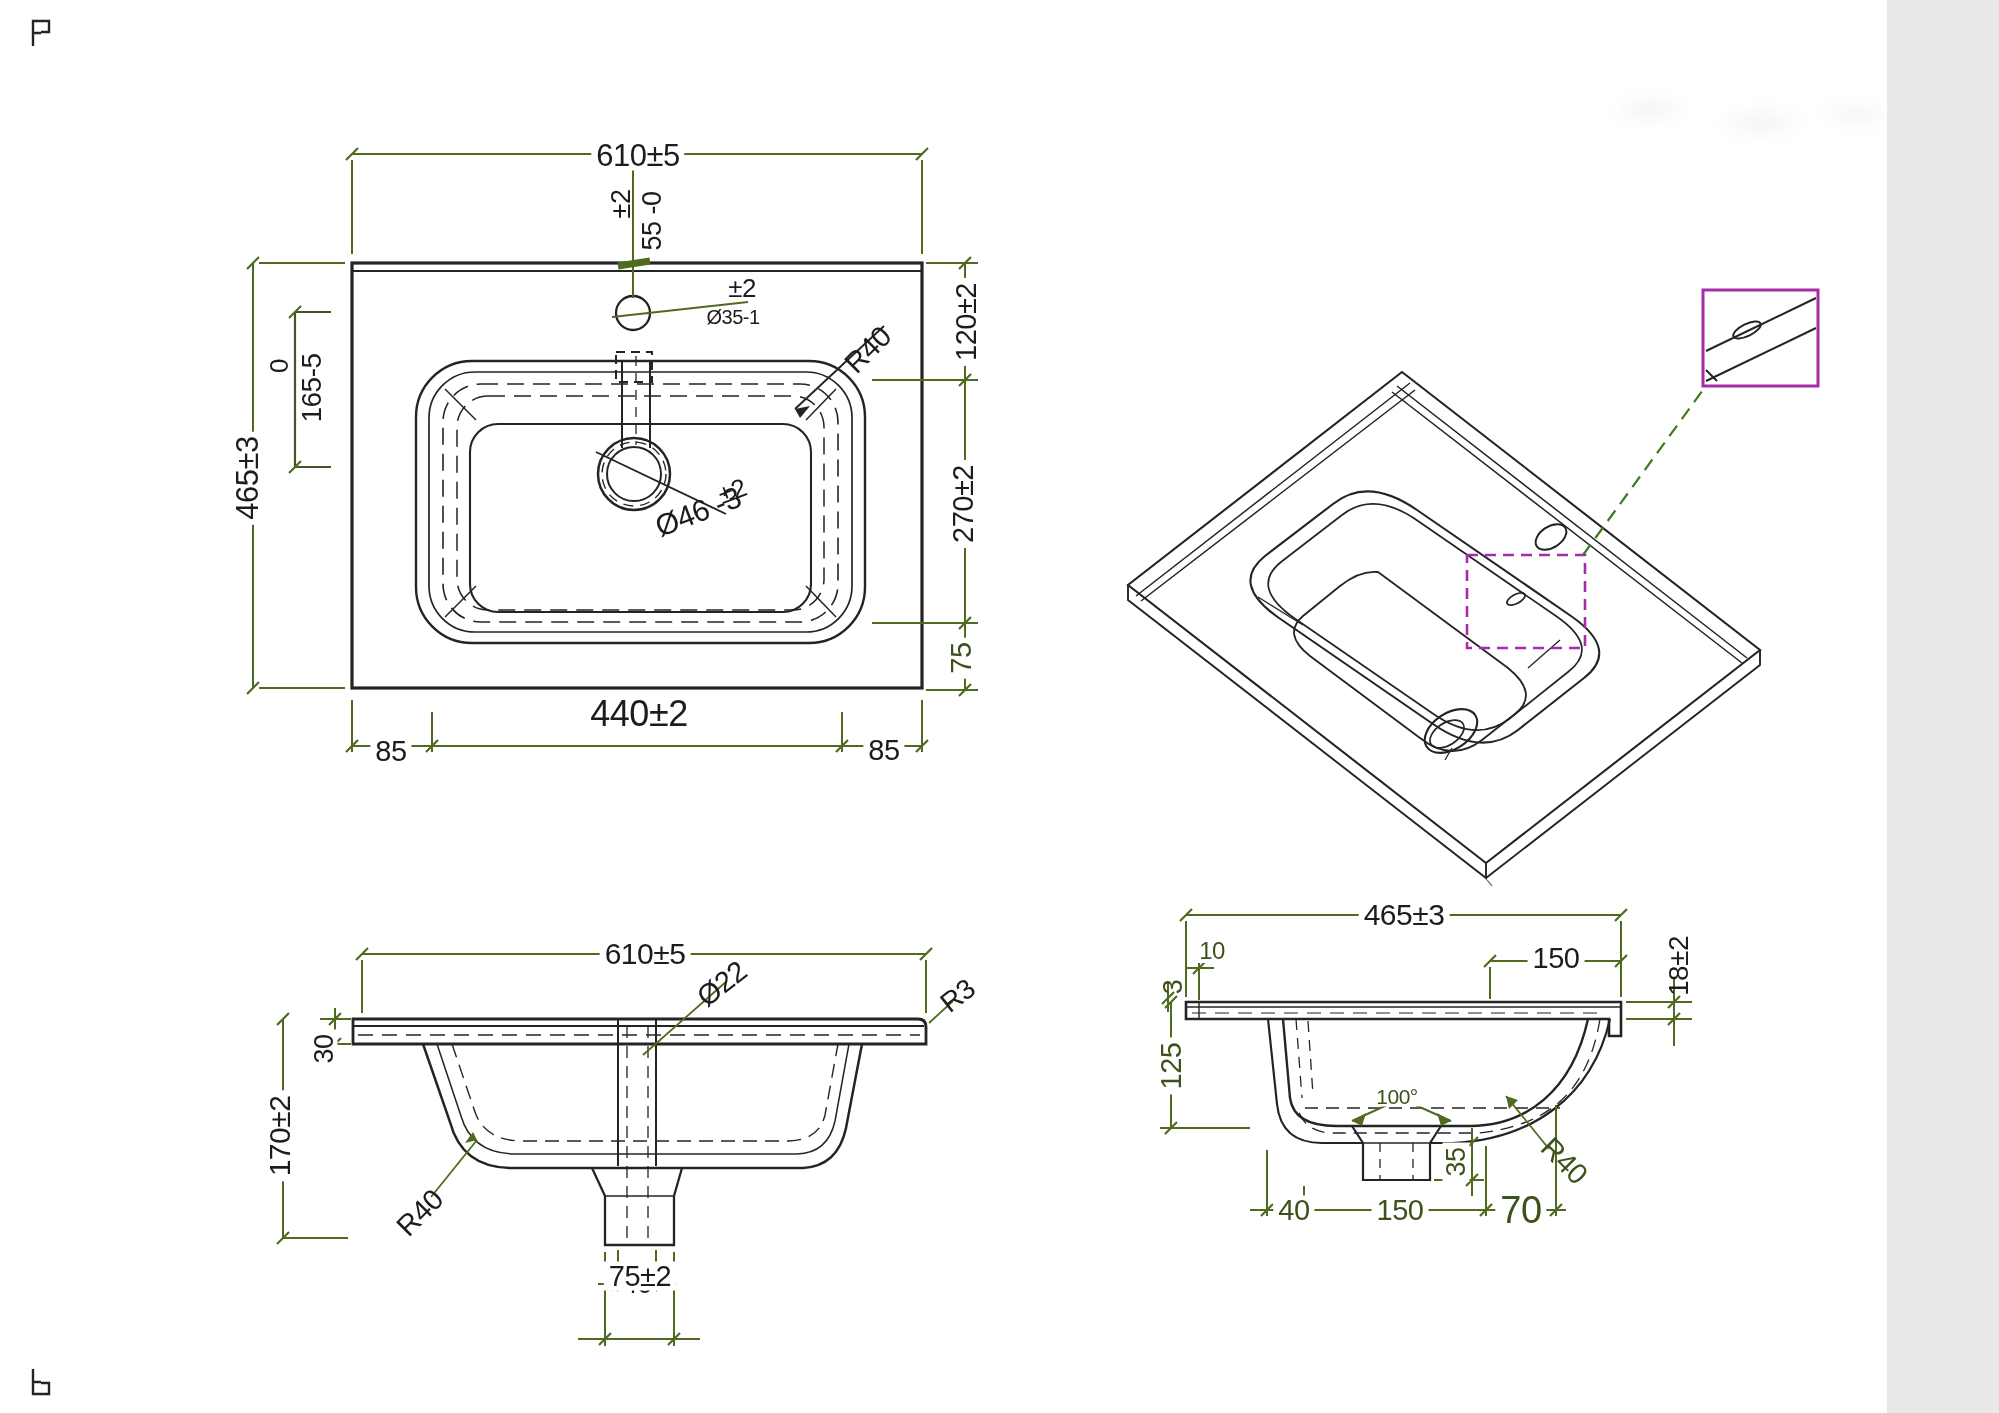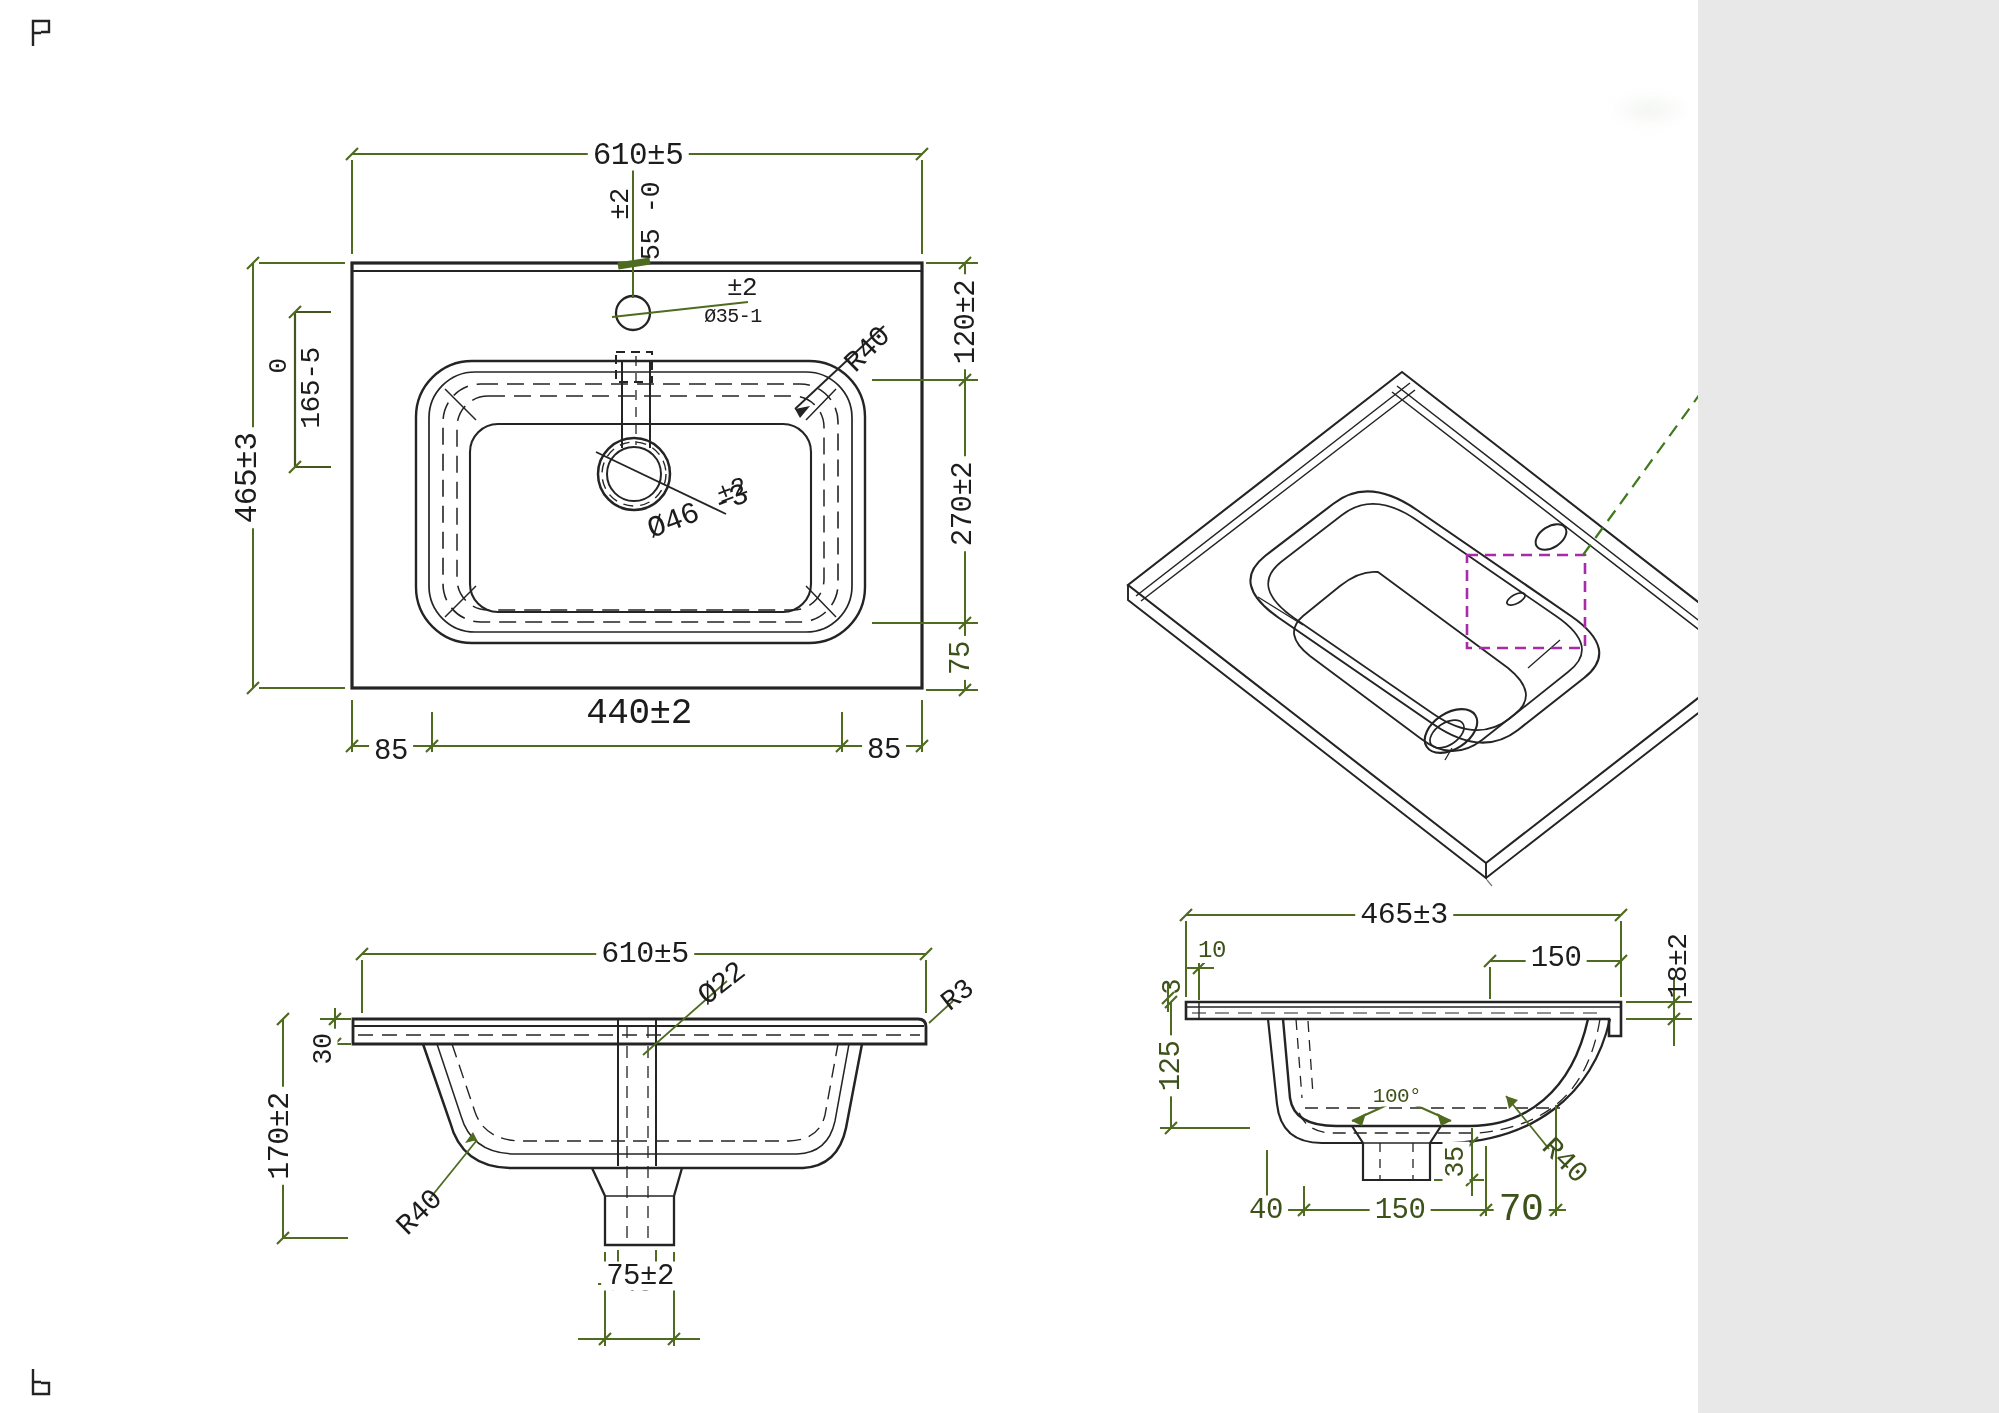--- a/index.html
+++ b/index.html
@@ -1,18 +1,18 @@
 <!DOCTYPE html>
 <html style="--paper: #ffffff; --ink: #242424; --dim: #4f6b20; --dimtext: #1c1c1c; --olive: #3d511a; --magenta: #a82ba8; --leader: #3f7a1f;"><head>
 <meta charset="utf-8">
 <style>
   html,body{margin:0;padding:0;background:#e8e8e8;}
   #canvas{
-    position:relative;width:1698px;height:1413px;background:var(--paper,#fff);
-    font-family:Liberation Mono, monospace;overflow:hidden;
+    position:relative;width:1887px;height:1413px;background:var(--paper,#fff);
+    font-family:Liberation Sans, sans-serif;overflow:hidden;
   }
   #linework{position:absolute;left:0;top:0;}
   .lbl{
     position:absolute;white-space:nowrap;color:var(--dimtext,#1c1c1c);
     font-weight:500;letter-spacing:-0.5px;line-height:1;
   }
   .wbg{background:#fff;padding:0 5px;}
   .ol{color:var(--olive,#3d511a);}
   .watermark{
     position:absolute;left:1585px;top:78px;width:320px;height:80px;
@@ -232,17 +232,17 @@
 
   <div class="lbl wbg" style="left:1404px;top:915px;font-size:30px;transform:translate(-50%,-50%)">465±3</div>
   <div class="lbl ol wbg" style="left:1212px;top:951px;font-size:24px;transform:translate(-50%,-50%)">10</div>
   <div class="lbl wbg" style="left:1556px;top:958px;font-size:29px;transform:translate(-50%,-50%)">150</div>
   <div class="lbl" style="left:1679px;top:966px;font-size:28px;transform:translate(-50%,-50%) rotate(-90deg)">18±2</div>
   <div class="lbl ol" style="left:1173px;top:987px;font-size:27px;transform:translate(-50%,-50%) rotate(-90deg)">3</div>
   <div class="lbl ol wbg" style="left:1171px;top:1066px;font-size:29px;transform:translate(-50%,-50%) rotate(-90deg)">125</div>
   <div class="lbl ol wbg" style="left:1397px;top:1096px;font-size:21px;transform:translate(-50%,-50%)">100°</div>
   <div class="lbl ol wbg" style="left:1456px;top:1162px;font-size:27px;transform:translate(-50%,-50%) rotate(-90deg)">35</div>
   <div class="lbl ol" style="left:1564px;top:1161px;font-size:29px;transform:translate(-50%,-50%) rotate(45deg)">R40</div>
-  <div class="lbl ol wbg" style="left:1266px;top:1210px;font-size:29px;transform:translate(-50%,-50%)">40</div>
+  <div class="lbl ol wbg" style="left:1294px;top:1210px;font-size:29px;transform:translate(-50%,-50%)">40</div>
   <div class="lbl ol wbg" style="left:1400px;top:1210px;font-size:29px;transform:translate(-50%,-50%)">150</div>
   <div class="lbl ol wbg" style="left:1521px;top:1210px;font-size:38px;transform:translate(-50%,-50%)">70</div>
 
 </div>
 
 </body></html>

